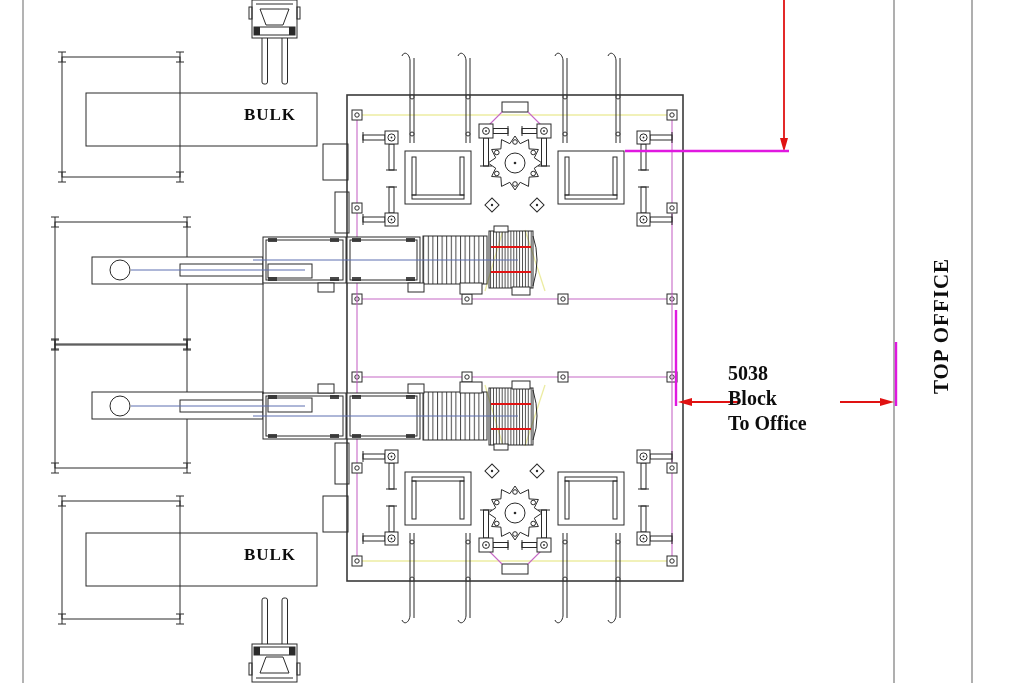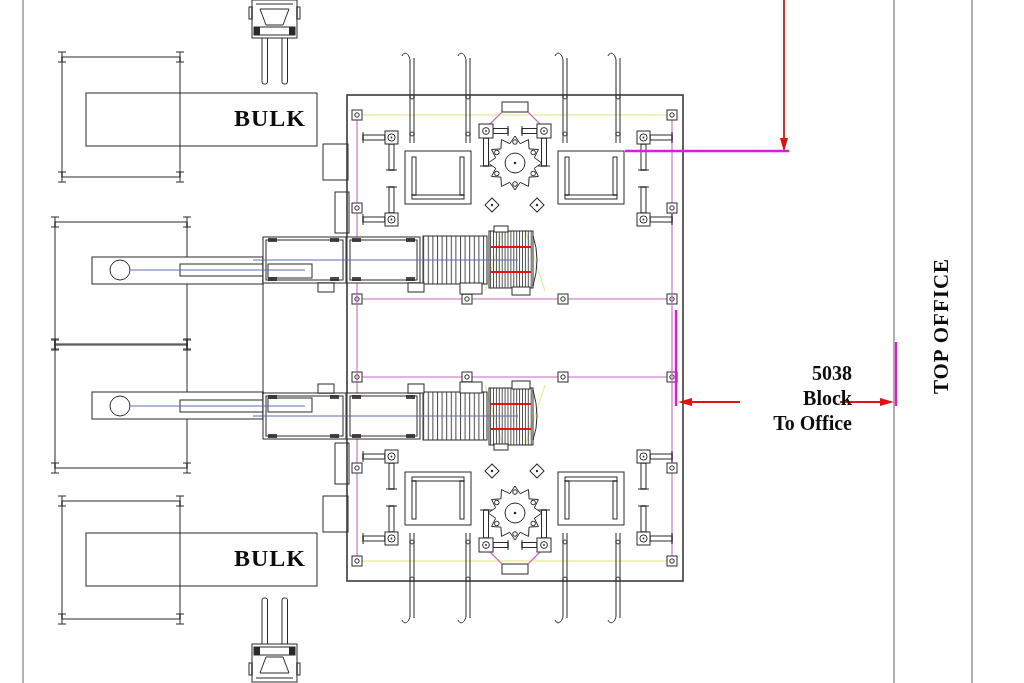--- a/index.html
+++ b/index.html
@@ -12,22 +12,22 @@
   .bld{stroke:#3a3a3a;fill:none;stroke-width:1.6}
   .mag{stroke:var(--c-magenta,#e018e0);stroke-width:2.4;fill:none}
   .vio{stroke:var(--c-violet,#c668c6);stroke-width:1.1;fill:none}
   .yel{stroke:var(--c-yellow,#ececa2);stroke-width:1.3;fill:none}
   .blu{stroke:var(--c-blue,#5c6fb0);stroke-width:1;fill:none}
   .redl{stroke:var(--c-red,#e01212);stroke-width:1.8;fill:none}
   .redf{fill:var(--c-red,#e01212);stroke:none}
   .wall{stroke:#7a7a7a;stroke-width:1.2;fill:none}
   .border{stroke:#8a8a8a;stroke-width:1.3;fill:none}
   .label{position:absolute;color:#0d0d0d;font-weight:bold}
-  .lbl-bulk{width:98px;text-align:center;font-size:24px;letter-spacing:1px}
-  .lbl-dim{left:728px;top:361px;width:124px;text-align:right;font-size:20px;line-height:25px}
+  .lbl-bulk{width:98px;text-align:center;font-size:17px;letter-spacing:1px}
+  .lbl-dim{left:728px;top:361px;width:124px;text-align:left;font-size:20px;line-height:25px}
   .lbl-office{left:861px;top:314px;width:160px;height:24px;text-align:center;
               font-size:21px;letter-spacing:1px;transform:rotate(-90deg)}
 </style>
 </head>
 <body>
 
 <svg width="1024" height="683" viewBox="0 0 1024 683">
   <defs>
     <pattern id="hatchC" width="4.6" height="8" patternUnits="userSpaceOnUse">
       <path d="M0.5,0 V8" stroke="#474747" stroke-width="1"></path>

